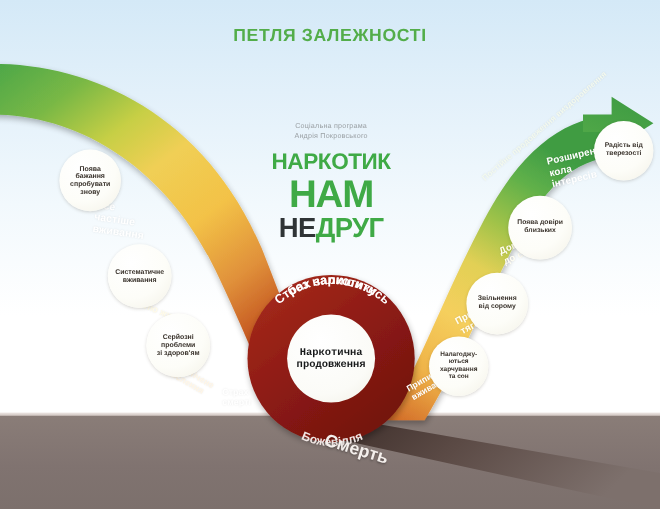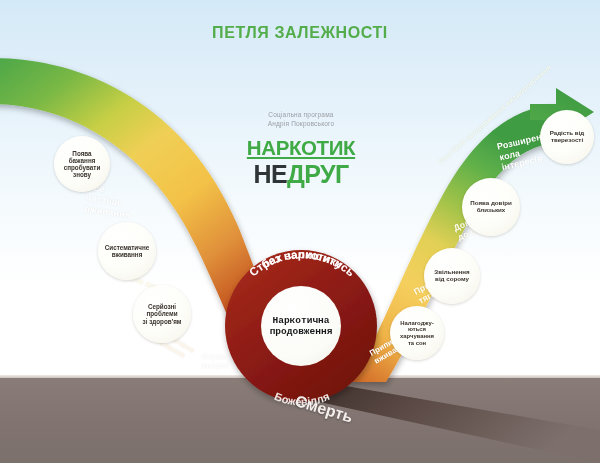--- a/index.html
+++ b/index.html
@@ -44,21 +44,21 @@
 
   
   #title{
     position:absolute;left:0;top:24px;width:600px;text-align:center;
     font-size:16px;font-weight:bold;color:#53ad4a;letter-spacing:.6px;
   }
 
   
   #logo{position:absolute;left:236px;top:110px;width:130px;text-align:center;}
   #logo .sub{font-size:6.5px;color:#9aa0a4;line-height:1.45;letter-spacing:.2px;}
-  #logo .l1{font-size:20.5px;font-weight:bold;color:#3faa46;letter-spacing:-.4px;margin-top:7px;text-decoration:underline;}
+  #logo .l1{font-size:20.5px;font-weight:bold;color:#3faa46;letter-spacing:-.4px;margin-top:7px;}
   #logo .l2{font-size:35px;font-weight:bold;color:#3faa46;letter-spacing:-1px;line-height:.92;margin-top:1px;}
   #logo .l3{font-size:25px;font-weight:bold;line-height:1;margin-top:2px;letter-spacing:-.6px;text-align:center;}
   #logo .ne{color:#2f3436;}
   #logo .drug{color:#3faa46;}
 
   
   #hub{position:absolute;left:225px;top:250px;width:152px;height:152px;font-family:Liberation Mono, monospace;}
   #hubcore{
     position:absolute;left:36px;top:36px;width:80px;height:80px;border-radius:50%;
     background:radial-gradient(circle at 38% 30%,#ffffff 0%,#fbfbf7 65%,#f0eee4 100%);
@@ -177,20 +177,21 @@
       <textPath href="#arcBot" startOffset="50%" text-anchor="middle">Божевілля</textPath>
     </text>
   </svg>
 
   <div id="title">ПЕТЛЯ ЗАЛЕЖНОСТІ</div>
 
   <div id="logo">
     <div class="sub">Соціальна програма</div>
     <div class="sub">Андрія Покровського</div>
     <div class="l1">НАРКОТИК</div>
+    <div class="l2">НАМ</div>
     <div class="l3"><span class="ne">НЕ</span><span class="drug">ДРУГ</span></div>
   </div>
 
   <div id="hub">
     <div id="hubcore">
       <div>
         <div>Наркотична</div>
         <div>продовження</div>
       </div>
     </div>

